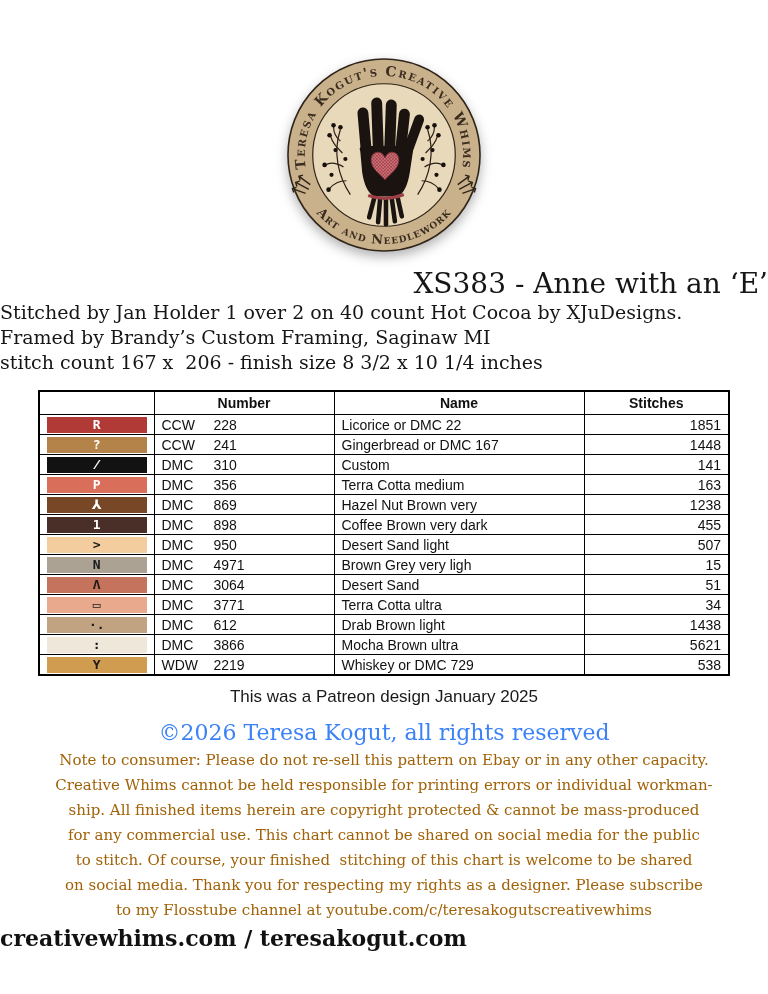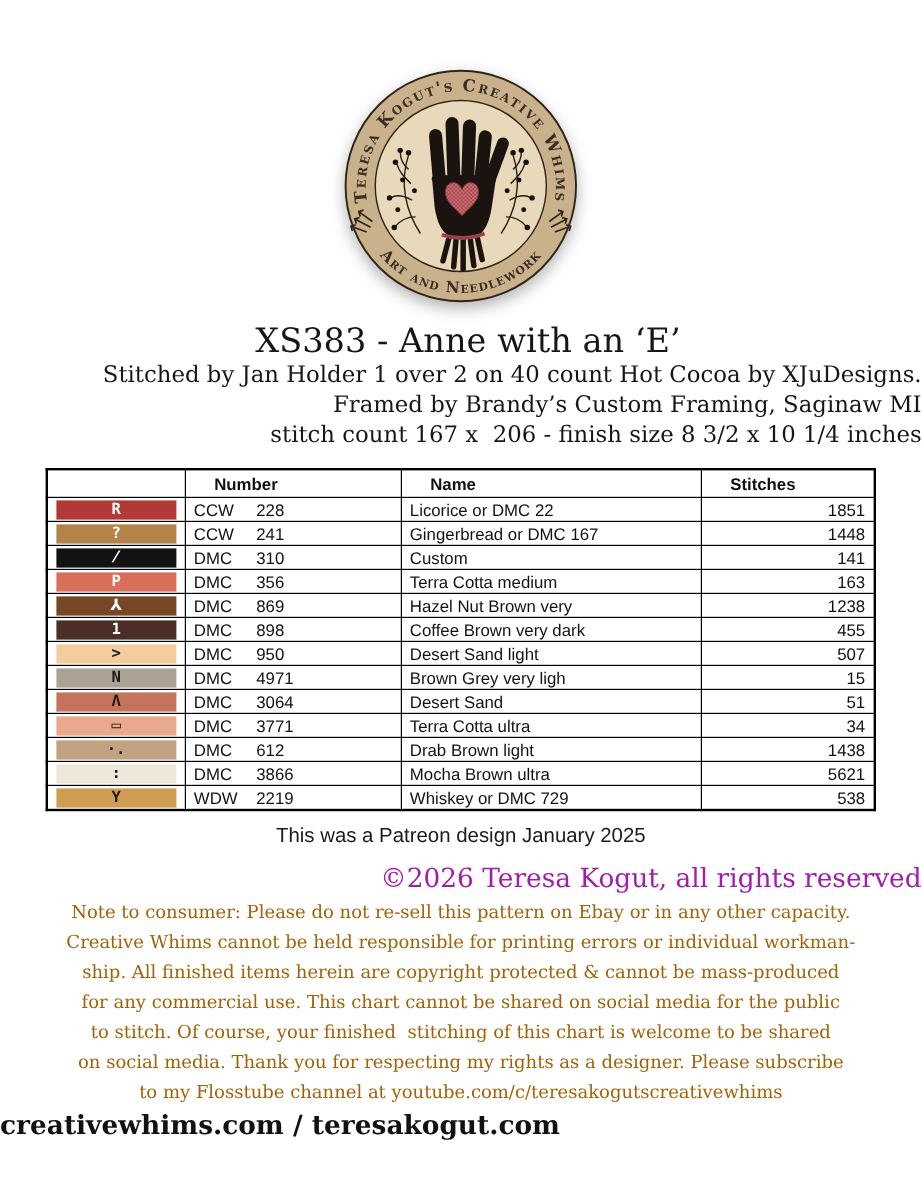--- a/index.html
+++ b/index.html
@@ -5,38 +5,38 @@
   html,body{margin:0;padding:0;background:#ffffff;}
   body{width:768px;height:994px;overflow:hidden;font-family:"Liberation Sans",sans-serif;color:#111;}
   .page{width:768px;height:994px;position:relative;}
 
   
   .logo-wrap{display:flex;justify-content:center;padding-top:56px;}
   svg.logo{width:198px;height:198px;filter:drop-shadow(0 5px 6px rgba(0,0,0,0.30));}
   .arc-text{font-family:"DejaVu Serif",serif;font-variant:small-caps;font-weight:bold;}
 
   
-  .title{margin-top:14px;text-align:center;font-family:"DejaVu Serif",serif;font-size:28px;line-height:32px;color:#161616;padding-left:12px;}
-  .subtitle{text-align:right;font-family:"DejaVu Serif",serif;font-size:19px;line-height:25px;color:#161616;}
+  .title{margin-top:14px;text-align:right;font-family:"DejaVu Serif",serif;font-size:28px;line-height:32px;color:#161616;padding-left:12px;}
+  .subtitle{text-align:left;font-family:"DejaVu Serif",serif;font-size:19px;line-height:25px;color:#161616;}
   .subtitle div{white-space:pre-wrap;}
 
   
   table.key{border-collapse:collapse;margin:15px auto 0;width:690px;table-layout:fixed;border:2px solid #000;}
   table.key th,table.key td{border:1px solid #000;overflow:hidden;}
-  table.key th{font-size:14px;font-weight:bold;text-align:left;padding:3px 24px;height:16px;background:#fff;}
+  table.key th{font-size:14px;font-weight:bold;text-align:center;padding:3px 24px;height:16px;background:#fff;}
   table.key td{height:19px;font-size:14px;padding:0 7px;}
   td.col-sym{padding:2px 1px;}
   .swatch{height:16px;display:flex;align-items:center;justify-content:center;
           font-family:"DejaVu Sans Mono","DejaVu Sans",monospace;font-weight:bold;font-size:13px;line-height:16px;}
   td.col-num .brand{display:inline-block;width:52px;}
   td.col-st{text-align:right;}
 
   
   .patreon{margin-top:11px;text-align:center;font-size:17px;color:#1a1a1a;}
-  .copyright{margin-top:13px;text-align:right;font-family:"DejaVu Serif",serif;font-size:22px;color:#a21caf;}
+  .copyright{margin-top:13px;text-align:center;font-family:"DejaVu Serif",serif;font-size:22px;color:#3b82f6;}
   .note{margin-top:3px;text-align:center;font-family:"DejaVu Serif",serif;font-size:15px;line-height:25px;
         white-space:pre-wrap;color:#a16207;}
   .websites{margin-top:2px;text-align:left;font-family:"DejaVu Serif",serif;font-weight:bold;font-size:22px;color:#111;}
 </style>
 </head>
 <body>
 
 <div class="page">
 
   <div class="logo-wrap">

